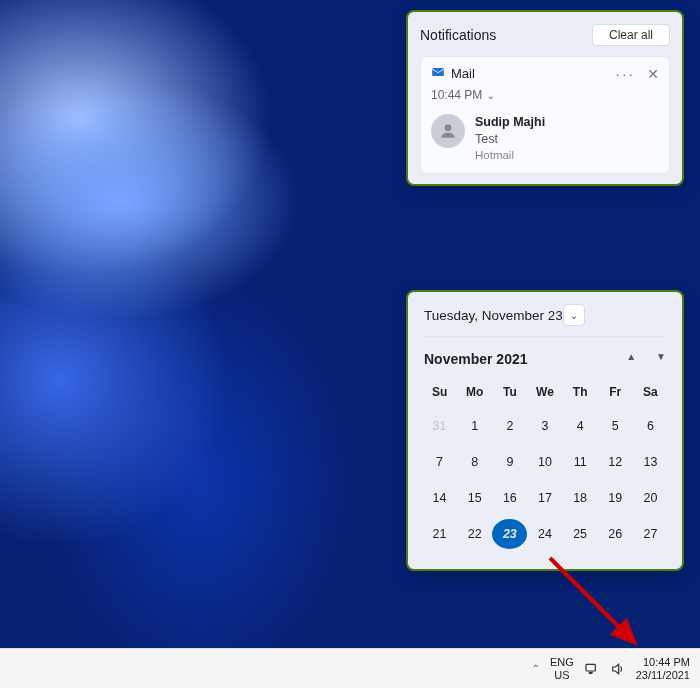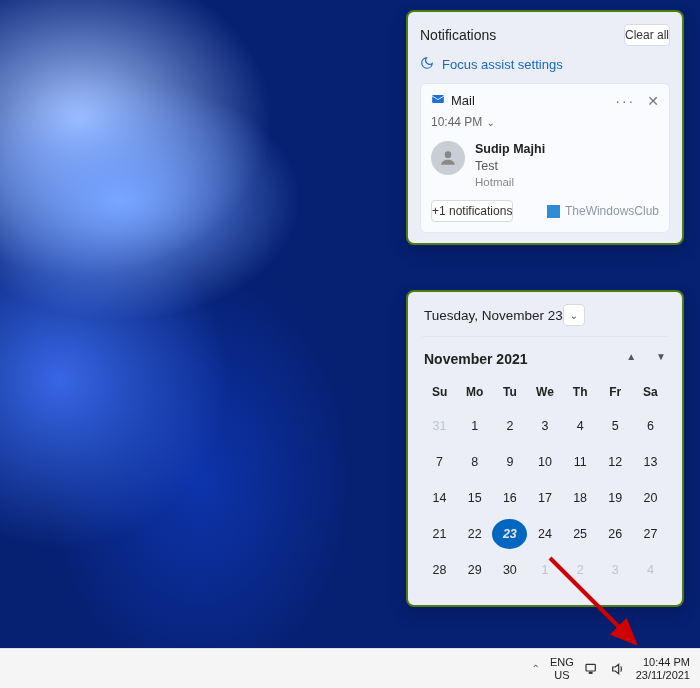--- a/index.html
+++ b/index.html
@@ -45,21 +45,21 @@
     backdrop-filter: blur(6px);
     color: #222;
   }
   .notif-panel { top: 10px; padding: 12px 12px 10px 12px; }
   .calendar-panel { top: 290px; padding: 0 14px 14px 14px; }
 
   
   .n-header { display:flex; justify-content:space-between; align-items:center; margin-bottom: 10px; }
   .n-title { font-size: 14px; font-weight: 500; }
   .btn-pill {
-    font-size: 12px; padding: 3px 0; background:#fff;
+    font-size: 12px; padding: 3px 16px; background:#fff;
     border:1px solid #d8dbe3; border-radius:4px; cursor:pointer;
     color:#333;
   }
 
   .focus-link {
     display:flex; align-items:center; gap:8px;
     color:#1668c5; font-size:13px; margin-bottom:10px; cursor:pointer;
   }
   .focus-link svg { width:14px; height:14px; }
 
@@ -122,28 +122,20 @@
 <body>
 
 <div class="desktop"></div>
 
 <div class="panel notif-panel">
   <div class="n-header">
     <div class="n-title">Notifications</div>
     <button class="btn-pill">Clear all</button>
   </div>
 
-  <div class="focus-link">
-    <span>
-      <svg viewBox="0 0 24 24" fill="none" stroke="#1668c5" stroke-width="2">
-          <path d="M21 12.8A9 9 0 1 1 11.2 3a7 7 0 0 0 9.8 9.8z"></path>
-        </svg>
-    </span>
-    <span>Focus assist settings</span>
-  </div>
 
   <div class="n-card">
     <div class="n-app-row">
       <div class="n-app-left">
         <span>
           <svg viewBox="0 0 24 24">
               <rect x="2" y="5" width="20" height="14" rx="2" fill="#1e6fd9"></rect>
               <path d="M2 7l10 6 10-6" stroke="#fff" stroke-width="1.5" fill="none"></path>
             </svg>
         </span>
@@ -164,27 +156,20 @@
             <circle cx="12" cy="8" r="4"></circle>
             <path d="M4 20c0-4 4-6 8-6s8 2 8 6"></path>
           </svg>
       </div>
       <div class="n-text">
         <div class="n-sender">Sudip Majhi</div>
         <div class="n-subject">Test</div>
         <div class="n-account">Hotmail</div>
       </div>
     </div>
-    <div class="n-footer">
-      <button class="btn-pill">+1 notifications</button>
-      <div class="watermark">
-        <span class="wm-sq"></span>
-        <span>TheWindowsClub</span>
-      </div>
-    </div>
   </div>
 </div>
 
 <div class="panel calendar-panel">
   <div class="cal-head">
     <div class="date">Tuesday, November 23</div>
     <div class="cal-collapse">⌄</div>
   </div>
   <div class="cal-month-row">
     <div class="cal-month">November 2021</div>
@@ -234,29 +219,20 @@
           <td>20</td>
         </tr>
         <tr>
           <td>21</td>
           <td>22</td>
           <td class="today"><span>23</span></td>
           <td>24</td>
           <td>25</td>
           <td>26</td>
           <td>27</td>
-        </tr>
-        <tr>
-          <td>28</td>
-          <td>29</td>
-          <td>30</td>
-          <td class="dim">1</td>
-          <td class="dim">2</td>
-          <td class="dim">3</td>
-          <td class="dim">4</td>
         </tr>
       </tbody>
   </table>
 </div>
 
 <svg class="arrow" width="120" height="120">
   <defs>
       <marker id="ah" markerWidth="10" markerHeight="10" refX="6" refY="3" orient="auto">
     <path d="M0,0 L7,3 L0,6 Z" fill="#d00000"></path>
       </marker>

